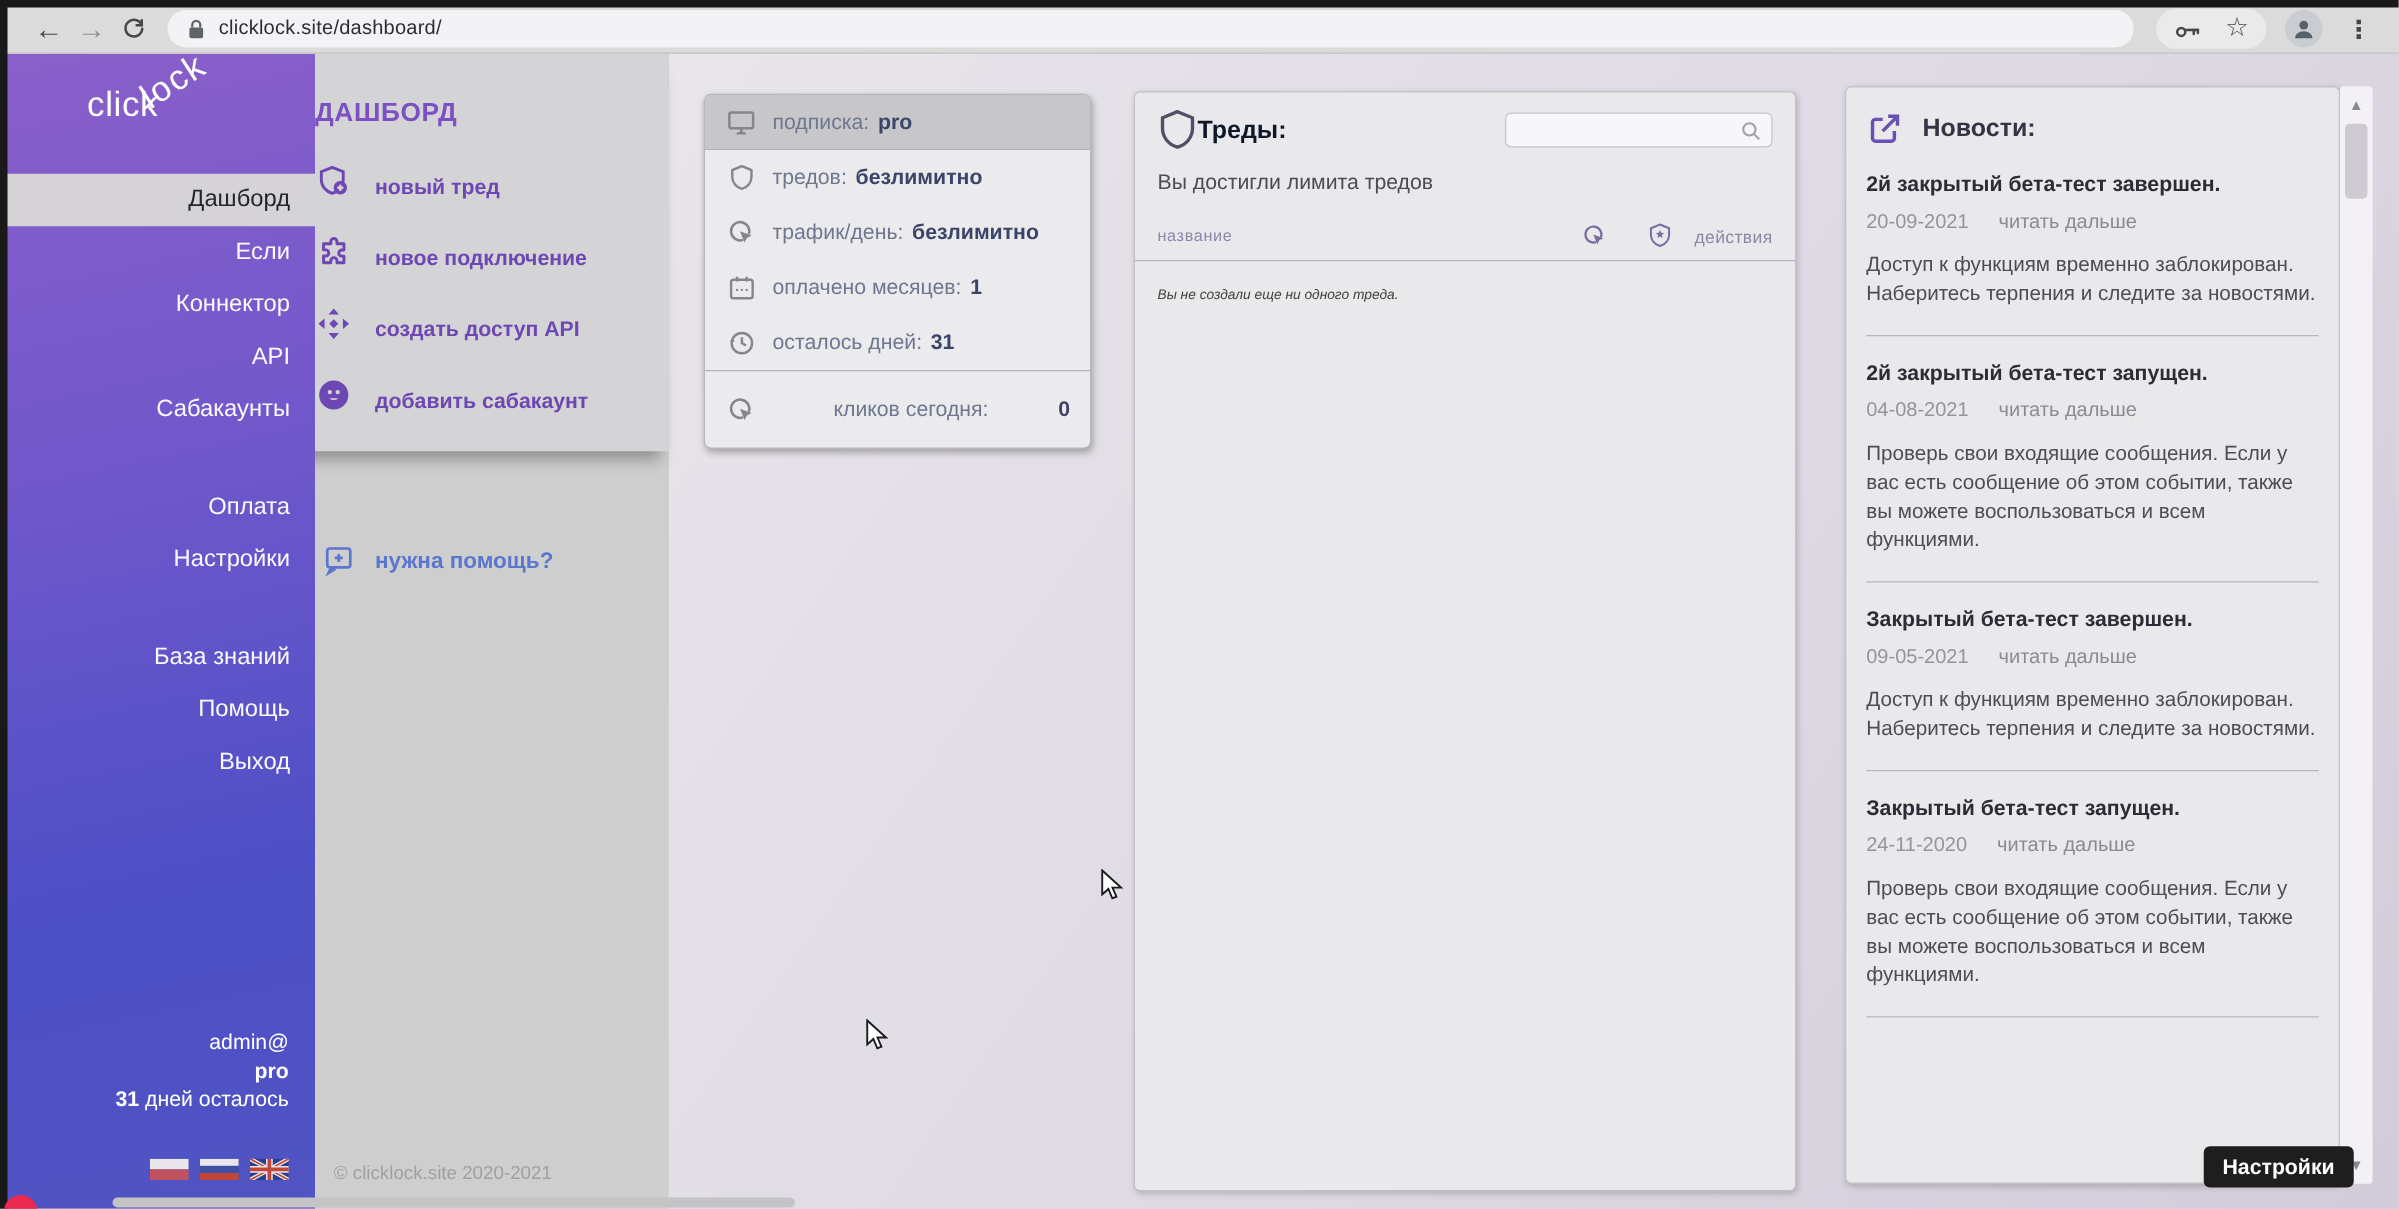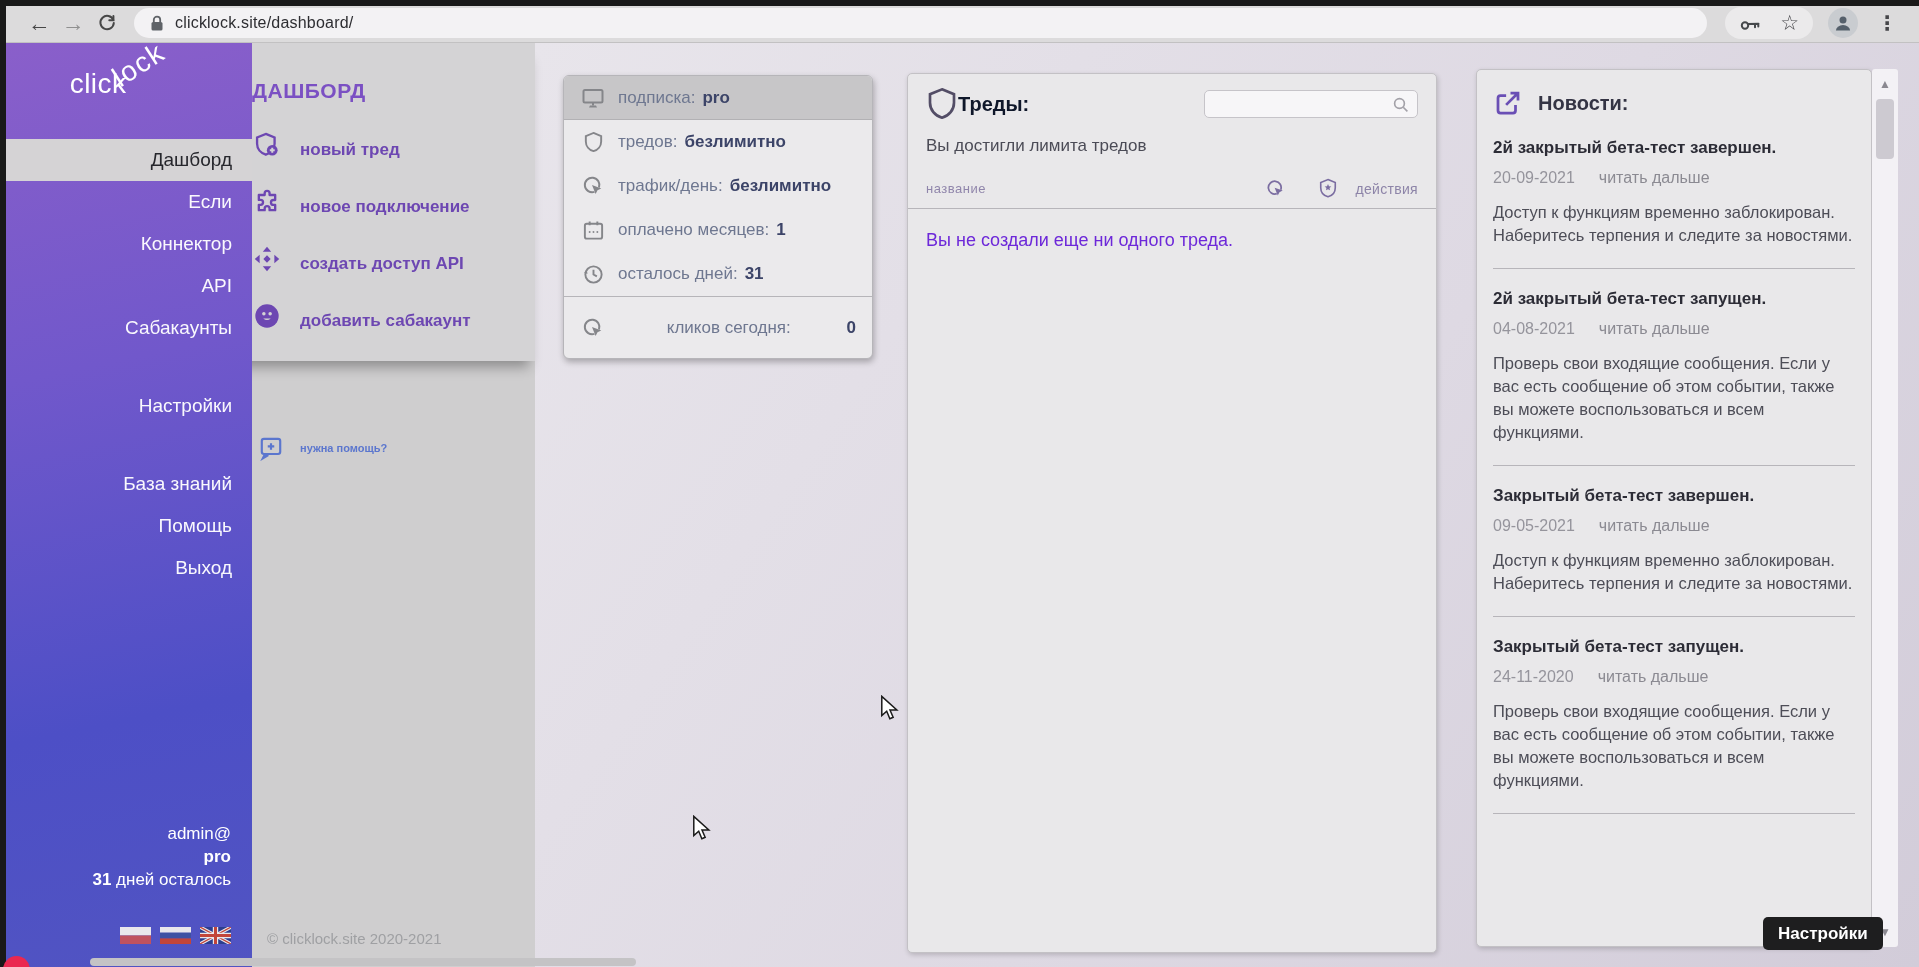--- a/index.html
+++ b/index.html
@@ -44,21 +44,21 @@
 
   
   .dash-col { position:absolute; left:226px; top:43px; width:309px; height:924px; background:#cfcecf; z-index:4; }
   .dash-panel { background:#d4d3d5; padding:36px 20px 30px 26px; box-shadow:0 12px 12px -6px rgba(0,0,0,.32); }
   .dash-title { color:#7b50c3; font-size:21px; font-weight:bold; letter-spacing:.5px; }
   .action-row { display:flex; align-items:flex-end; margin-top:27px; cursor:pointer; }
   .action-row:first-of-type { margin-top:30px; }
   .action-icon { width:30px; height:30px; color:#6d47b2; flex:0 0 30px; display:flex; align-items:center; justify-content:center; }
   .action-label { margin-left:18px; color:#6d47b2; font-weight:bold; font-size:17px; }
   .help-row { display:flex; align-items:center; margin:74px 0 0 32px; cursor:pointer; color:#5b76ce; }
-  .help-label { margin-left:16px; font-weight:bold; font-size:11px; }
+  .help-label { margin-left:16px; font-weight:bold; font-size:18px; }
   .copyright { position:absolute; left:41px; bottom:20px; color:#9fa0a3; font-size:15px; }
 
   
   .main { position:absolute; left:535px; top:43px; width:1384px; height:924px;
           background:linear-gradient(125deg,#e8e5eb 0%,#ded9e3 55%,#d2ccd9 100%); }
 
   
   .stats-card { position:absolute; left:28px; top:32px; width:310px; background:#ebeaec;
                 border:1px solid #b6b5b9; border-radius:6px; box-shadow:1px 3px 6px rgba(0,0,0,.28); }
   .stats-header { background:#c7c6c8; border-bottom:1px solid #b2b1b4; border-radius:5px 5px 0 0;
@@ -79,21 +79,21 @@
                    border-radius:5px; position:relative; }
   .thread-search input { width:100%; height:100%; border:none; background:transparent; outline:none;
                          padding:0 30px 0 10px; font-size:15px; color:#333; }
   .search-glyph { position:absolute; right:7px; top:5px; color:#a3a1a8; }
   .limit-msg { margin-top:14px; font-size:17px; color:#4b4b56; }
   .col-header { margin-top:22px; display:flex; align-items:center; }
   .col-name { font-size:13px; color:#9086ab; letter-spacing:.5px; }
   .col-icons { margin-left:auto; display:flex; align-items:center; gap:32px; margin-right:18px; color:#7b6da1; }
   .col-actions { font-size:14px; color:#8d84a8; letter-spacing:.3px; }
   .threads-divider { border-bottom:1px solid #b7b5ba; margin:9px -18px 0 -18px; }
-  .empty-msg { padding-top:21px; font-size:18px; color:#6d28d9; }
+  .empty-msg { padding-top:21px; font-size:11px; color:#404040;font-style:italic; }
 
   
   .news-panel { position:absolute; left:941px; top:26px; width:396px; height:878px; background:#e9e8ea;
                 border:1px solid #c3c1c5; border-radius:5px; box-shadow:1px 2px 5px rgba(0,0,0,.18);
                 padding:0 16px; }
   .news-head { display:flex; align-items:center; padding-top:18px; }
   .news-title { margin-left:15px; font-size:20px; font-weight:bold; color:#343444; }
   .news-item { padding:20px 0 21px 0; border-bottom:1px solid #b7b5ba; }
   .news-item-title { font-size:17px; font-weight:bold; color:#2c2c36; }
   .news-date-row { margin-top:11px; display:flex; gap:24px; align-items:baseline; }
@@ -164,20 +164,21 @@
     <span class="logo-p1">click</span>
       <span class="logo-p2">lock</span>
   </div>
   <div class="nav">
     <div class="nav-item active">Дашборд</div>
     <div class="nav-item">Если</div>
     <div class="nav-item">Коннектор</div>
     <div class="nav-item">API</div>
     <div class="nav-item">Сабакаунты</div>
     <div class="nav-gap"></div>
+    <div class="nav-item">Оплата</div>
     <div class="nav-item">Настройки</div>
     <div class="nav-gap"></div>
     <div class="nav-item">База знаний</div>
     <div class="nav-item">Помощь</div>
     <div class="nav-item">Выход</div>
   </div>
   <div class="account">
     <div>admin@</div>
     <div class="plan">pro</div>
     <div class="days"><b>31</b><span> дней осталось</span></div>

